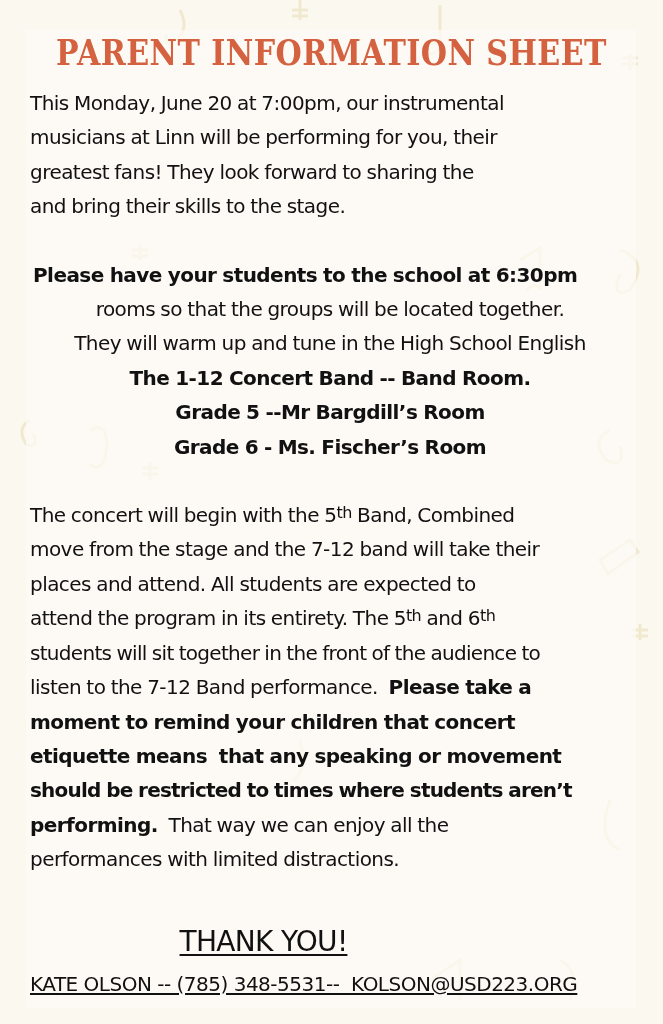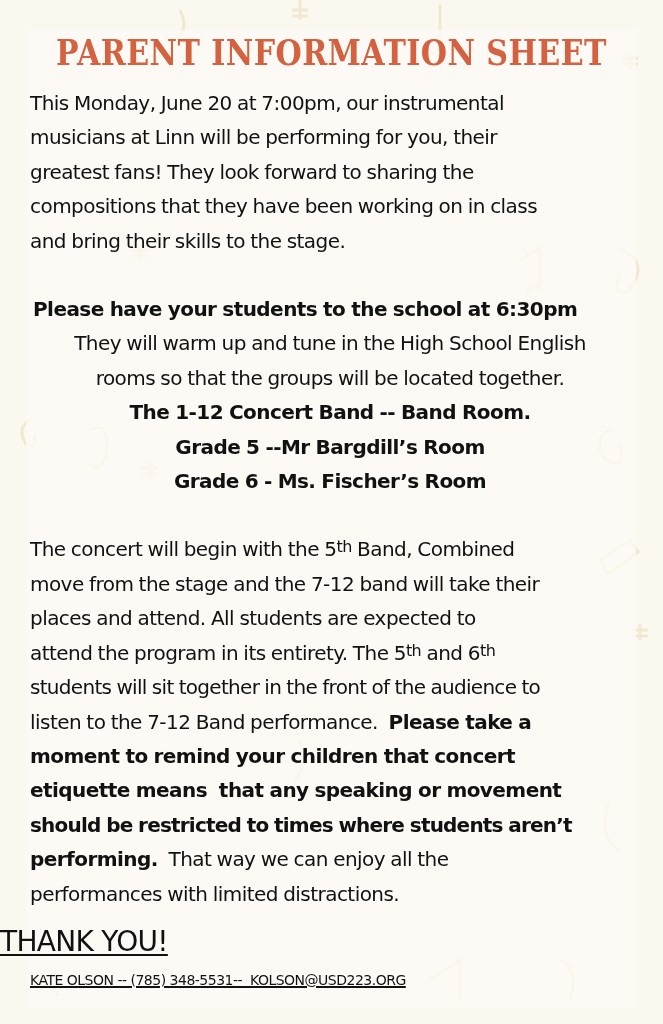--- a/index.html
+++ b/index.html
@@ -26,26 +26,26 @@
     font-size:20px;line-height:34.4px;
     letter-spacing:-0.55px;word-spacing:-0.5px;
   }
   .content p{margin:0;}
   .para1{width:600px;}
   .gap{height:34px;}
   .center{text-align:center;width:600px;}
   .bold{font-weight:bold;}
   .sup{font-size:16px;vertical-align:top;position:relative;top:-2px;}
   .thanks{
-    position:absolute;left:0;width:527px;top:925px;
+    position:absolute;left:0;width:527px;top:925px;text-align:center;
     font-size:28px;letter-spacing:-0.7px;
   }
   .thanks span{text-decoration:underline;text-underline-offset:3px;text-decoration-thickness:1.5px;}
   .contact{
-    position:absolute;left:30px;top:972px;font-size:14px;letter-spacing:-0.5px;text-decoration:underline;
+    position:absolute;left:30px;top:972px;font-size:20px;letter-spacing:-0.5px;
   }
   .contact span{text-decoration:underline;text-underline-offset:2px;}
 </style>
 </head>
 <body>
 
 <svg class="bg-notes" width="663" height="1024" viewBox="0 0 663 1024">
   <g fill="none" stroke="#efe6c8" stroke-width="3" opacity="0.8">
     <path d="M180 10 q10 20 -5 30 q-12 8 -8 -6"></path>
     <path d="M300 20 l0 -20 M292 10 l16 0 M292 16 l16 0"></path>
@@ -70,30 +70,29 @@
 
 <div class="panel"></div>
 
 <h1 class="title" style="margin:0;">PARENT INFORMATION SHEET</h1>
 
 <div class="content">
   <div class="para1">
     <p>This Monday, June 20 at 7:00pm, our instrumental</p>
     <p>musicians at Linn will be performing for you, their</p>
     <p>greatest fans!  They look forward to sharing the</p>
-    <p>compositions that they have been working on in class</p>
     <p>and bring their skills to the stage.</p>
   </div>
 
   <div class="gap"></div>
 
   <div>
     <p class="bold" style="padding-left:3px;">Please have your students to the school at 6:30pm</p>
+    <p class="center">rooms so that the groups will be located together.</p>
     <p class="center">They will warm up and tune in the High School English</p>
-    <p class="center">rooms so that the groups will be located together.</p>
     <p class="center bold">The 1-12 Concert Band -- Band Room.</p>
     <p class="center bold">Grade 5 --Mr Bargdill’s Room</p>
     <p class="center bold">Grade 6 - Ms. Fischer’s Room</p>
   </div>
 
   <div class="gap"></div>
 
   <div>
     <p><span>The concert will begin with the 5</span><span class="sup">th</span><span> Band, Combined</span></p>
     <p>move from the stage and the 7-12 band will take their</p>

